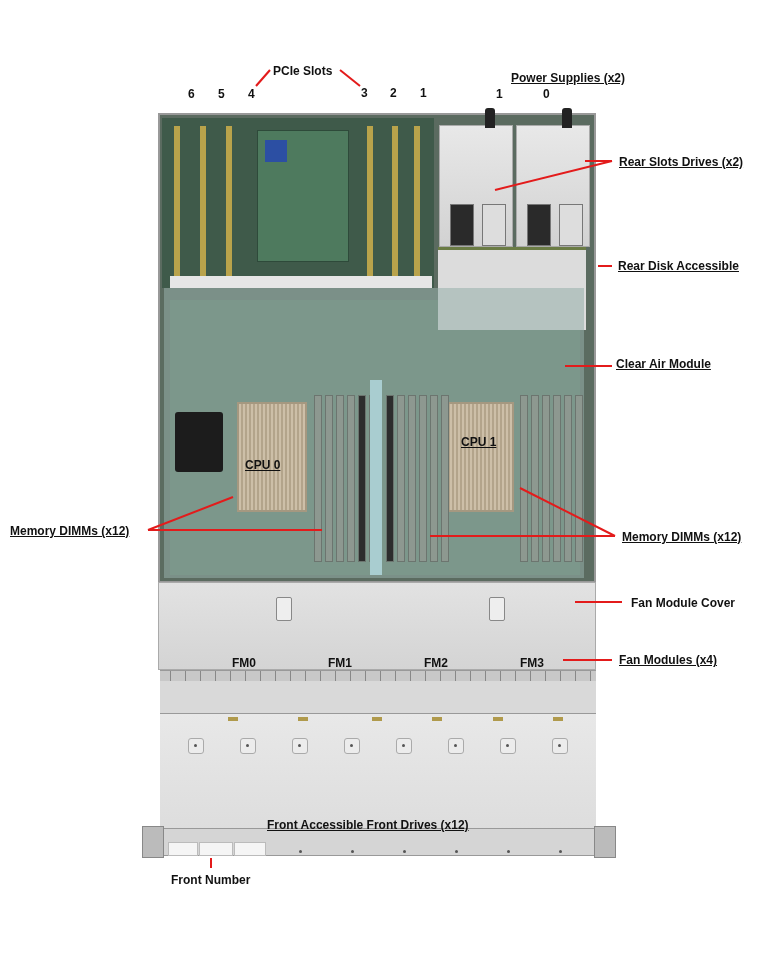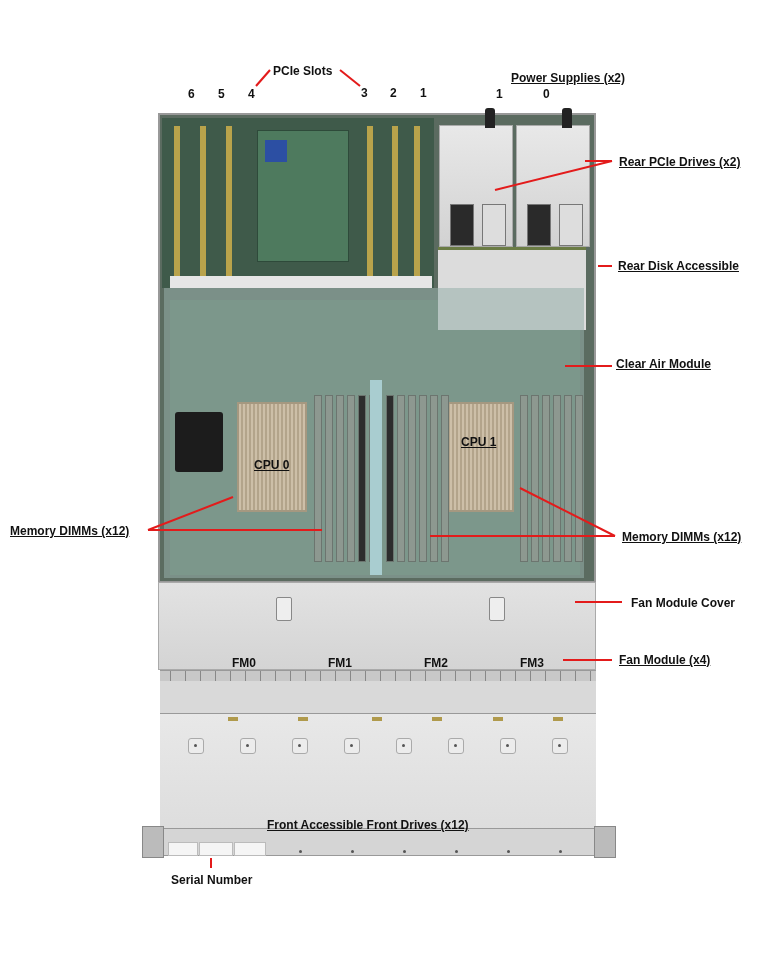--- a/index.html
+++ b/index.html
@@ -64,21 +64,21 @@
   <div class="win" style="left:42px;background:#ddd;"></div>
 </div>
 <div class="backplane"></div>
 
 <div class="baffle"></div>
 
 <div class="battery"></div>
 
 <div class="heatsink" style="left:237px;top:402px;"></div>
 <div class="heatsink" style="left:444px;top:402px;"></div>
-<div class="cpu-label" style="left:254px;top:458px;">CPU 0</div>
+<div class="cpu-label" style="left:245px;top:458px;">CPU 0</div>
 <div class="cpu-label" style="left:461px;top:435px;">CPU 1</div>
 
 <div class="dimm-bank" style="left:314px;top:395px;">
   <div class="dimm"></div>
   <div class="dimm"></div>
   <div class="dimm"></div>
   <div class="dimm"></div>
   <div class="dimm dark"></div>
   <div class="dimm"></div>
 </div>
@@ -163,23 +163,23 @@
 <div class="num" style="left:218px;top:87px;">5</div>
 <div class="num" style="left:248px;top:87px;">4</div>
 <div class="num" style="left:361px;top:86px;">3</div>
 <div class="num" style="left:390px;top:86px;">2</div>
 <div class="num" style="left:420px;top:86px;">1</div>
 
 <div class="lbl ul" style="left:463px;top:71px;margin-left:48px;">Power Supplies (x2)</div>
 <div class="num" style="left:496px;top:87px;">1</div>
 <div class="num" style="left:543px;top:87px;">0</div>
 
-<div class="lbl ul" style="left:619px;top:155px;">Rear PCIe Drives (x2)</div>
+<div class="lbl ul" style="left:619px;top:155px;">Rear Slots Drives (x2)</div>
 <div class="lbl ul" style="left:618px;top:259px;">Rear Disk Accessible</div>
 <div class="lbl ul" style="left:616px;top:357px;">Clear Air Module</div>
 <div class="lbl ul" style="left:622px;top:530px;">Memory DIMMs (x12)</div>
 <div class="lbl" style="left:631px;top:596px;">Fan Module Cover</div>
-<div class="lbl ul" style="left:619px;top:653px;">Fan Module (x4)</div>
+<div class="lbl ul" style="left:619px;top:653px;">Fan Modules (x4)</div>
 
 <div class="lbl ul" style="left:10px;top:524px;">Memory DIMMs (x12)</div>
 
 <div class="lbl ul" style="left:267px;top:818px;">Front Accessible Front Drives (x12)</div>
-<div class="lbl" style="left:171px;top:873px;">Serial Number</div>
+<div class="lbl" style="left:171px;top:873px;">Front Number</div>
 
 </body></html>

